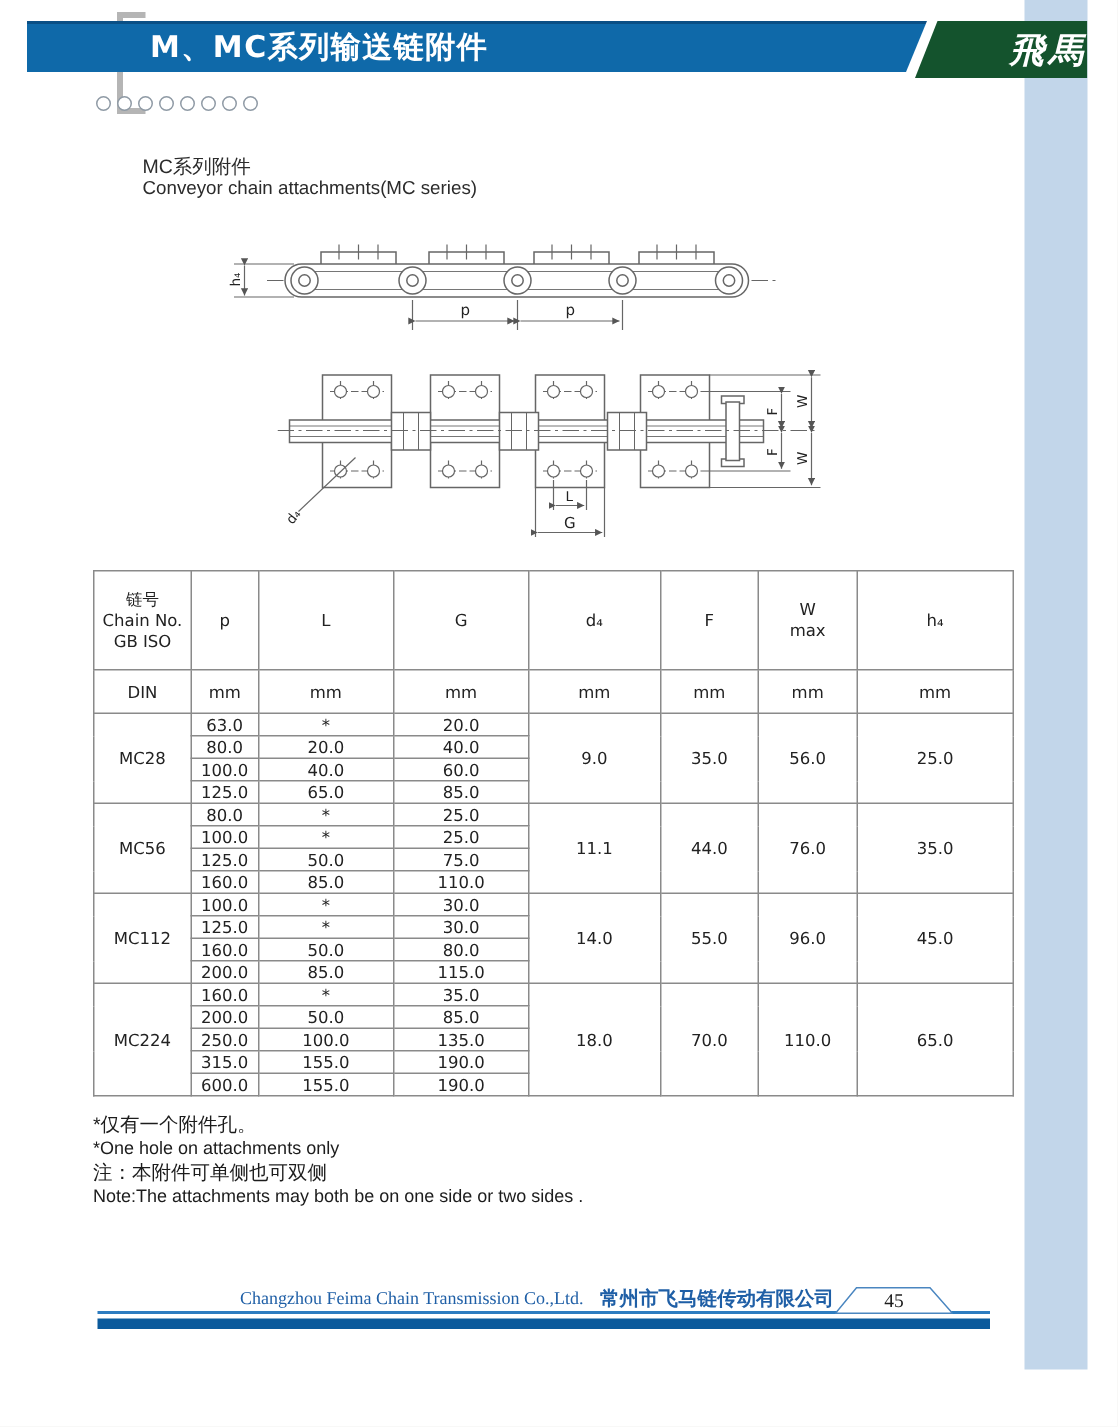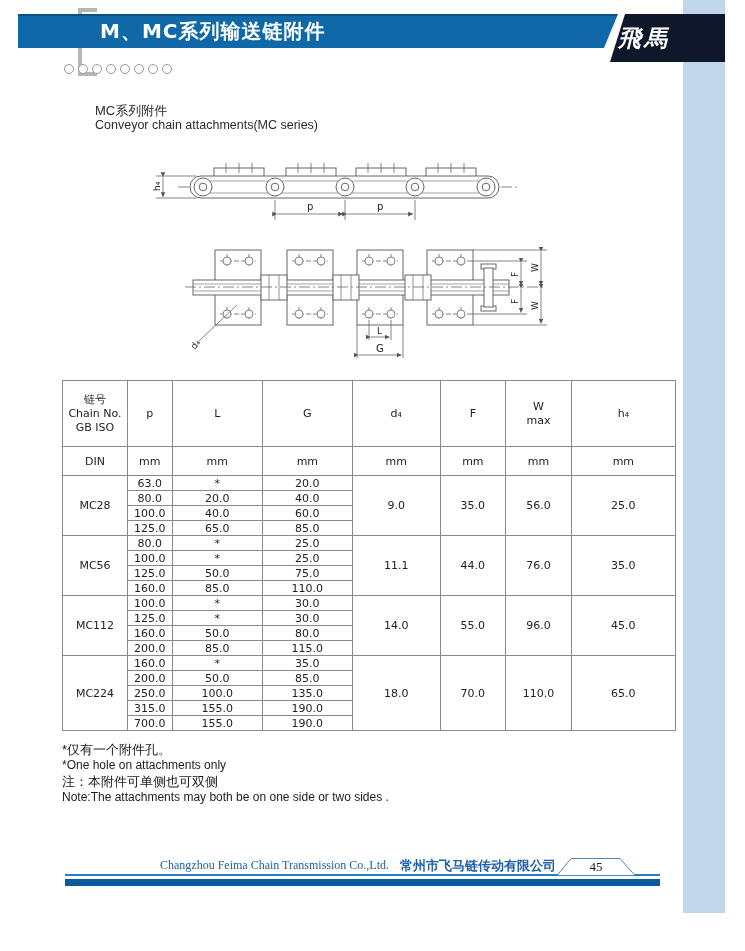--- a/index.html
+++ b/index.html
@@ -20,23 +20,23 @@
   .banner-title {
     position:absolute; left:82px; top:0; height:34px; line-height:35px;
     color:#ffffff; font-size:20px; font-weight:bold; letter-spacing:1px;
     font-family:"DejaVu Sans","Liberation Sans",sans-serif;
   }
   .bracket {
     position:absolute; left:78px; top:8px; width:19px; height:68px;
     border-left:4px solid #b5b5b5; border-top:4px solid #b5b5b5; border-bottom:4px solid #b5b5b5;
   }
   .logo {
-    position:absolute; left:610px; top:14px; width:115px; height:48px;
-    background:#0f172a; clip-path:polygon(15px 0, 100% 0, 100% 100%, 0 100%);
-    display:flex; align-items:center; justify-content:flex-start;
+    position:absolute; left:610px; top:14px; width:115px; height:38px;
+    background:#14532d; clip-path:polygon(15px 0, 100% 0, 100% 100%, 0 100%);
+    display:flex; align-items:center; justify-content:flex-end;
   }
   .logo-text {
     color:#fff; font-size:23px; font-weight:bold; font-style:italic;
     font-family:"DejaVu Serif","Liberation Serif",serif; letter-spacing:3px; padding-left:8px;
   }
   .subtitle-row {
     position:absolute; left:104px; top:49px; width:420px; white-space:nowrap;
     font-family:"Liberation Serif","DejaVu Serif",serif; font-size:14px; color:#555;
   }
   .leader-dots { font-size:10px; letter-spacing:2px; color:#555; vertical-align:1px; }
@@ -398,21 +398,21 @@
           <td>250.0</td>
           <td>100.0</td>
           <td>135.0</td>
         </tr>
         <tr>
           <td>315.0</td>
           <td>155.0</td>
           <td>190.0</td>
         </tr>
         <tr>
-          <td>700.0</td>
+          <td>600.0</td>
           <td>155.0</td>
           <td>190.0</td>
         </tr>
       </tbody>
   </table>
 
   <div class="notes">
     <div class="n-zh">*仅有一个附件孔。</div>
     <div class="n-en">*One hole on attachments only</div>
     <div class="n-zh">注：本附件可单侧也可双侧</div>

